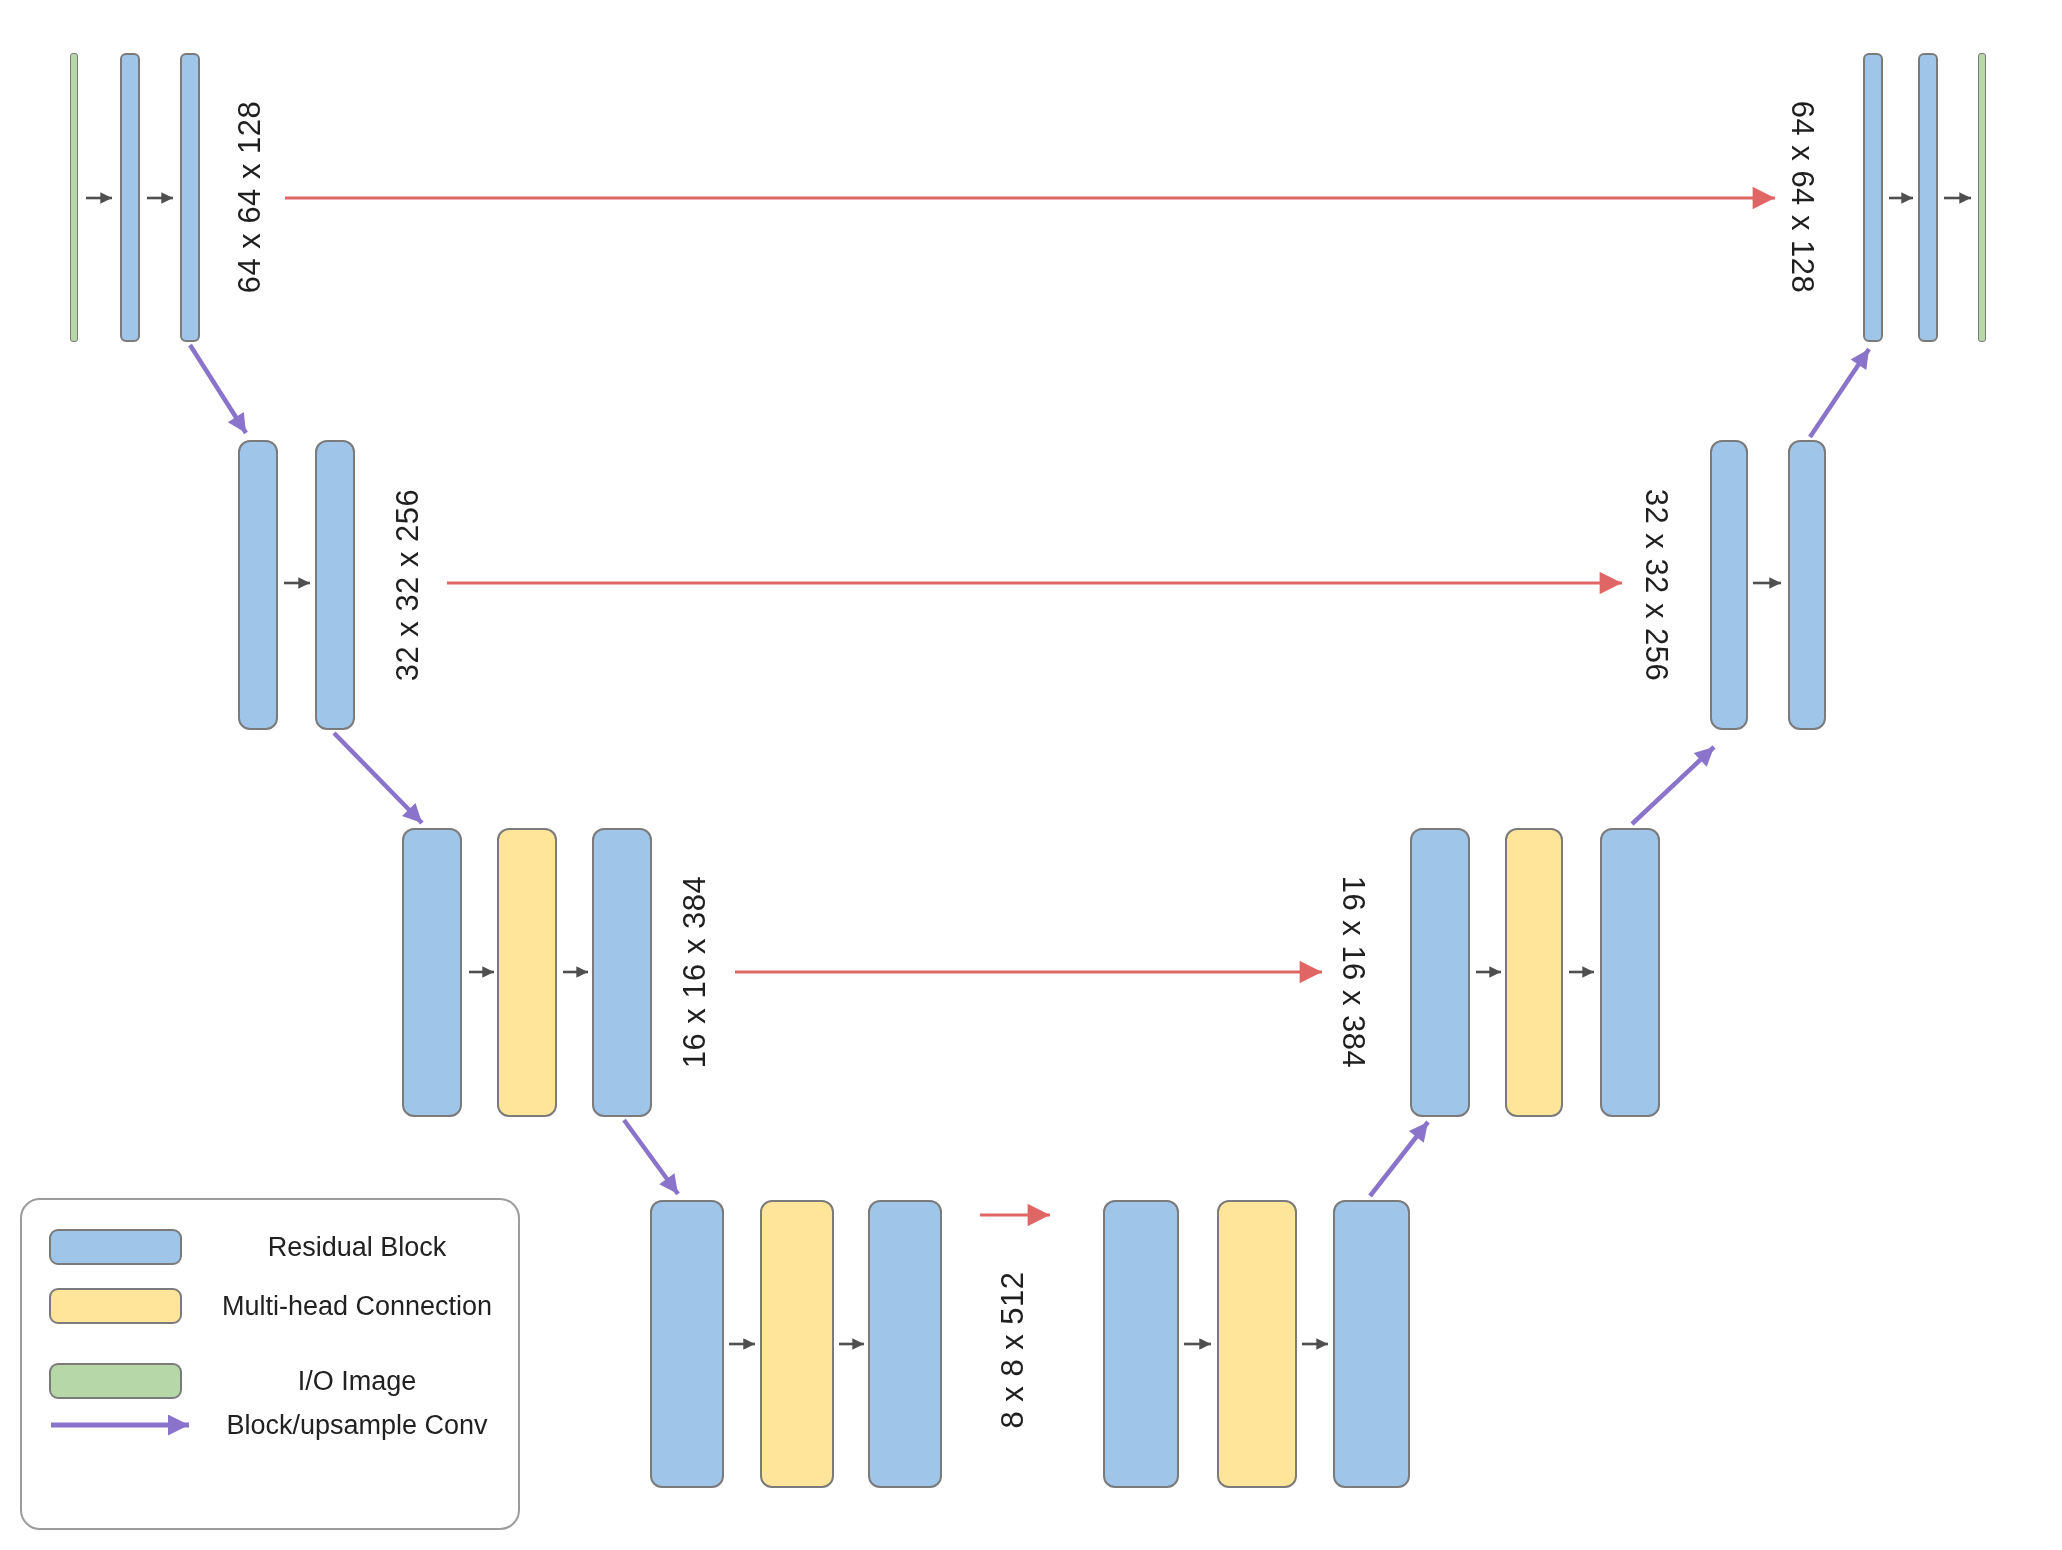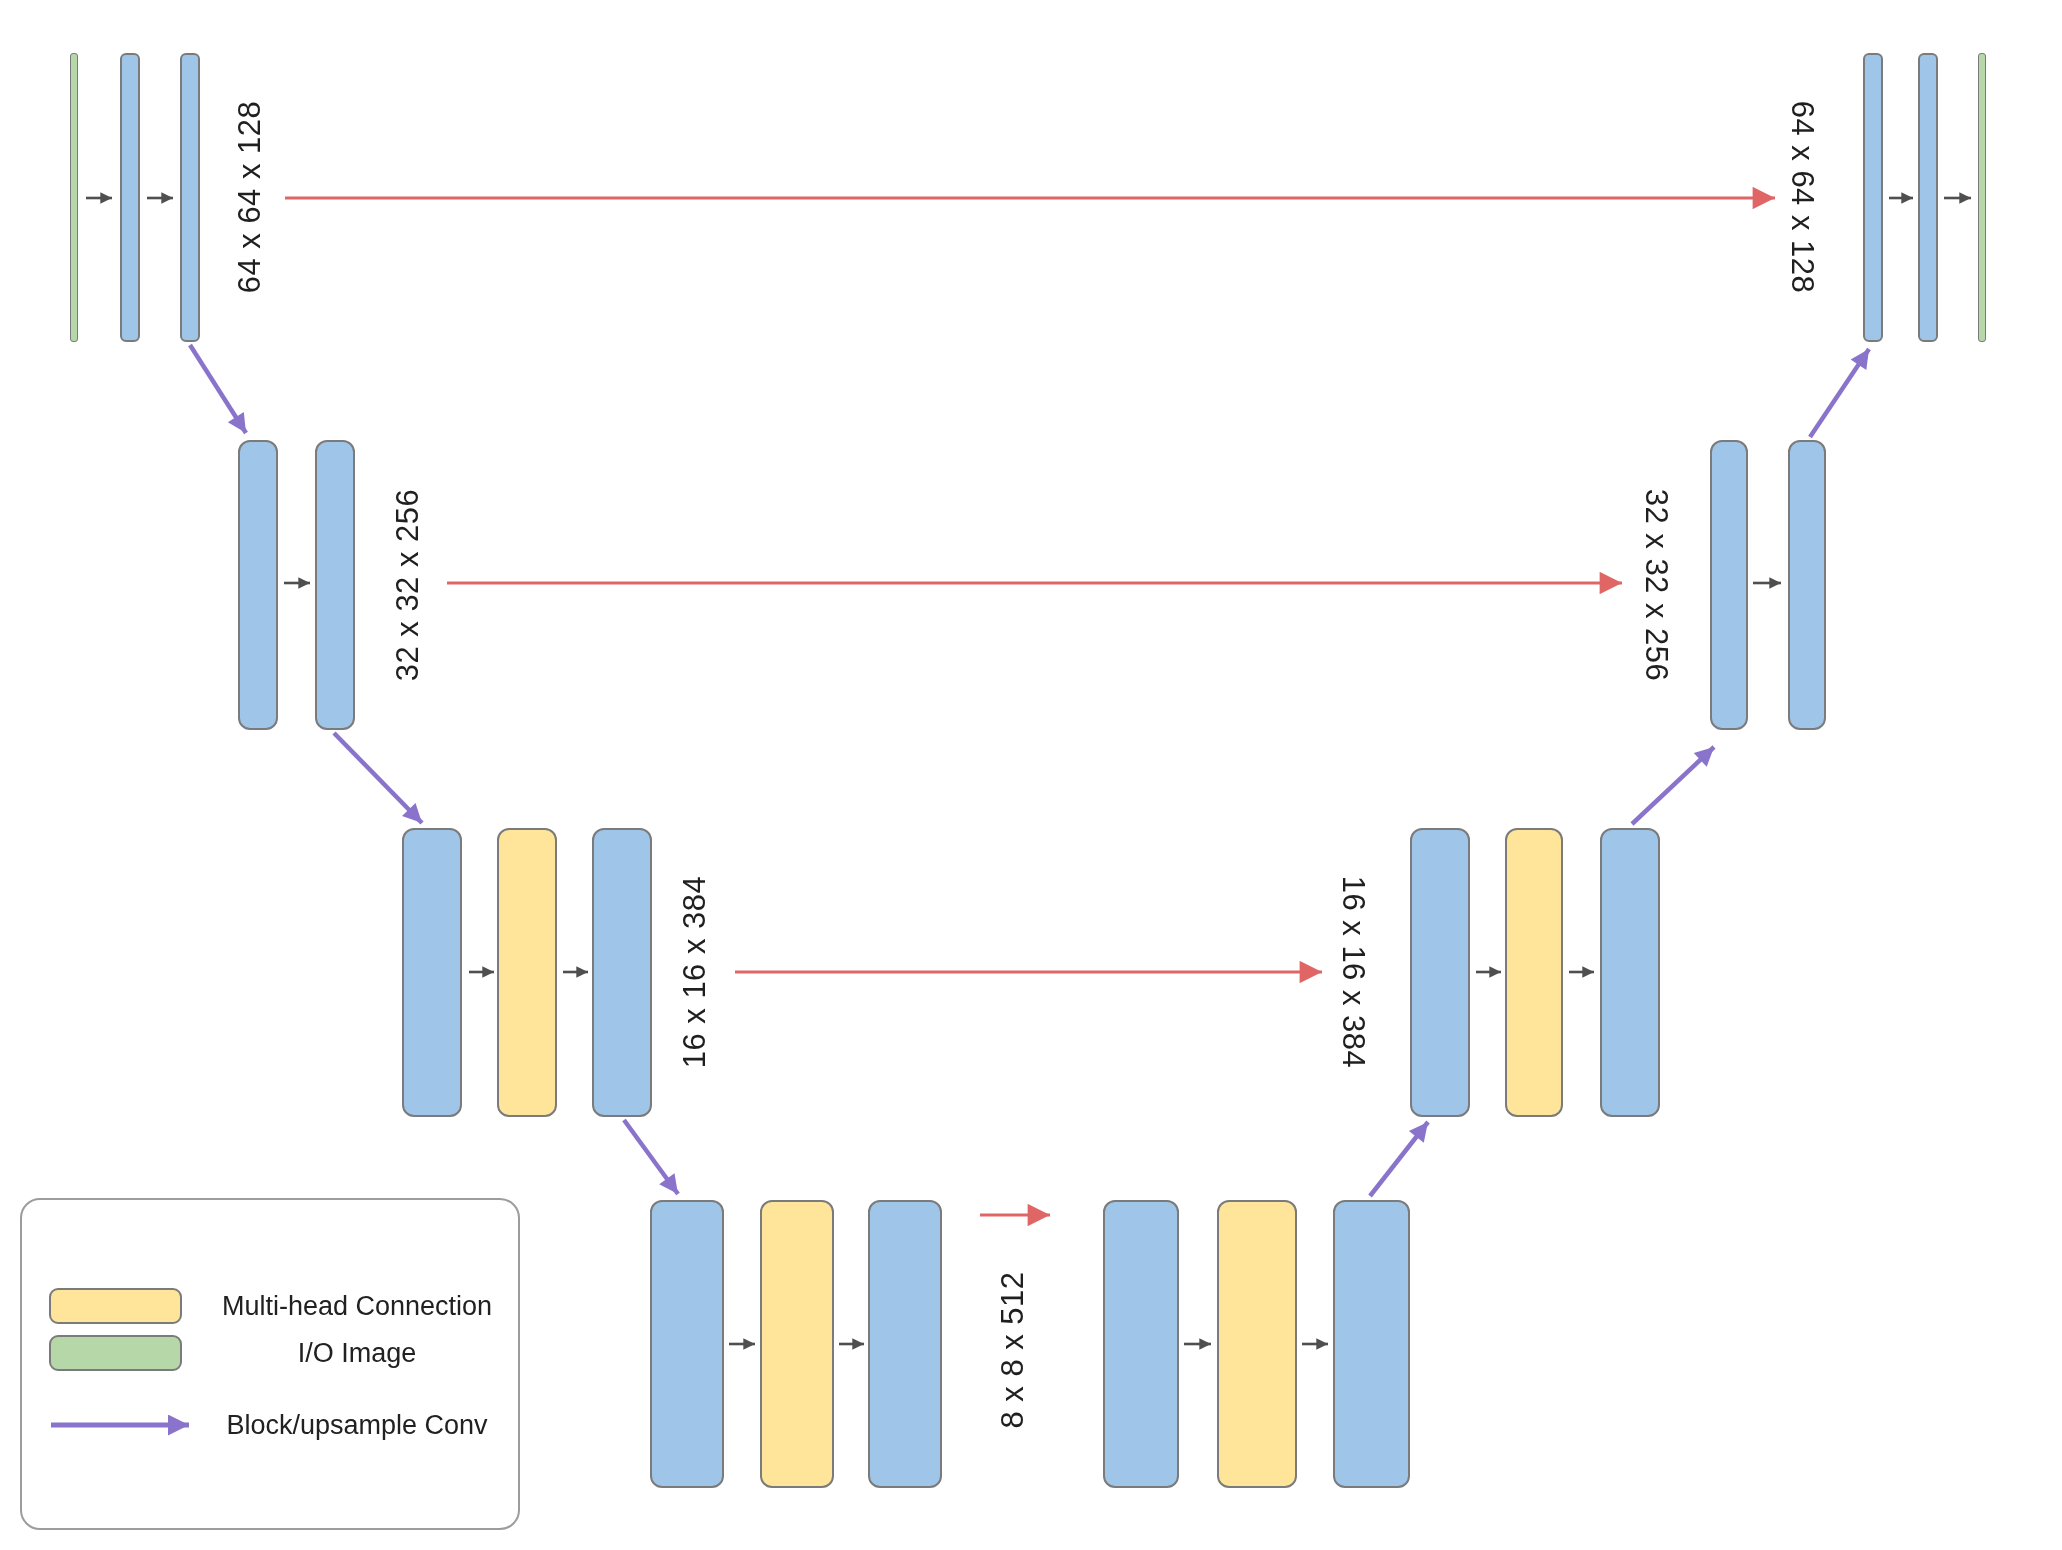--- a/index.html
+++ b/index.html
@@ -137,27 +137,31 @@
   <div class="bar blue" style="left:1710px;top:440px;width:38px;height:290px;"></div>
   <div class="bar blue" style="left:1788px;top:440px;width:38px;height:290px;"></div>
 
   <div class="dim-label rot-cw" style="left:1592px;top:177px;">64 x 64 x 128</div>
   <div class="bar blue thin" style="left:1863px;top:53px;width:20px;height:289px;"></div>
   <div class="bar blue thin" style="left:1918px;top:53px;width:20px;height:289px;"></div>
   <div class="bar green" style="left:1978px;top:53px;width:8px;height:289px;"></div>
 
   <div id="legend">
 
+    <div class="legend-row" style="top:27px;">
+      <div class="legend-swatch blue"></div>
+      <div class="legend-label">Residual Block</div>
+    </div>
 
     <div class="legend-row" style="top:86px;">
       <div class="legend-swatch yellow"></div>
       <div class="legend-label">Multi-head Connection</div>
     </div>
 
-    <div class="legend-row" style="top:133px;padding-left:8px;">
+    <div class="legend-row" style="top:161px;padding-left:8px;">
       <div class="legend-swatch green"></div>
       <div class="legend-label">I/O Image</div>
     </div>
 
     <div class="legend-row" style="top:205px;">
       <svg class="legend-arrow" width="150" height="36" viewBox="0 0 150 36">
         <line x1="2" y1="18" x2="140" y2="18" stroke="#8A74CB" stroke-width="5" marker-end="url(#head-purple)"></line>
       </svg>
       <div class="legend-label">Block/upsample Conv</div>
     </div>

